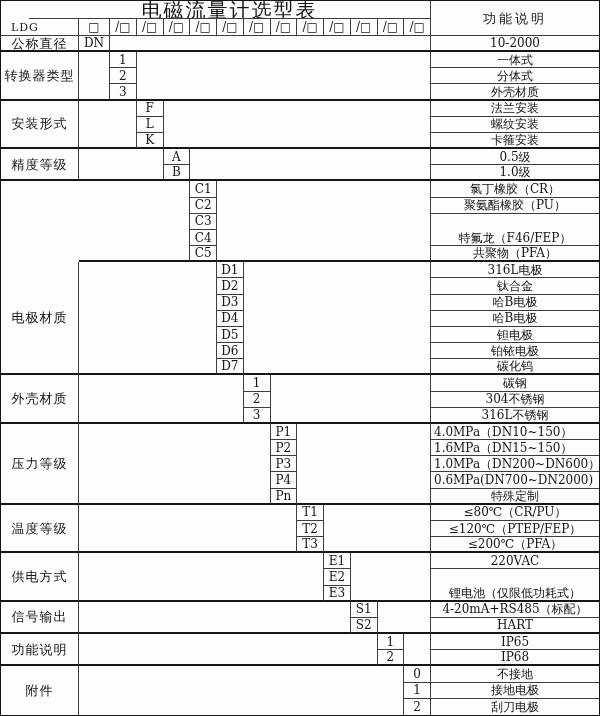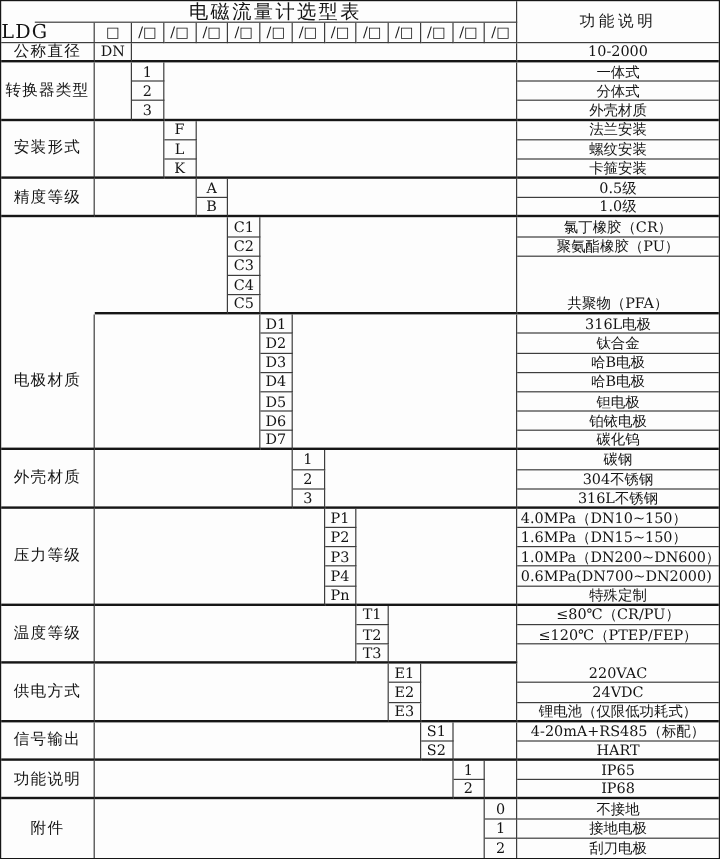--- a/index.html
+++ b/index.html
@@ -19,23 +19,23 @@
     grid-template-columns:78px 31px repeat(12,1fr) 168px;
     grid-template-rows:18px 17px repeat(42,1fr);
     font-family:"DejaVu Serif","Liberation Serif",serif;
     color:var(--ink);
   }
   .cell{display:flex;align-items:center;justify-content:center;
         font-size:12px;line-height:1;overflow:hidden;white-space:nowrap;}
   .br{border-right:1px solid var(--ln);}
   .bb{border-bottom:1px solid var(--ln);}
   .sep{border-bottom:2px solid var(--ln2);}
-  .title{font-size:16px;letter-spacing:2px;margin-left:28px;}
+  .title{font-size:20px;letter-spacing:2px;margin-left:28px;}
   .fhdr{font-size:13px;letter-spacing:3px;}
-  .ldg{justify-content:flex-start;font-size:16px;letter-spacing:1px;}
+  .ldg{justify-content:flex-start;padding-left:10px;font-size:11px;letter-spacing:1px;}
   .sym{font-size:12px;}
   .cat{font-size:13px;letter-spacing:1px;}
   .code{font-size:12px;}
   .func{font-size:12px;}
   .fl{justify-content:flex-start;padding-left:3px;}
 </style>
 </head>
 <body>
 
 <div id="table">
@@ -92,20 +92,21 @@
 
   <div class="cell br sep" style="grid-area:12/2/17/6"></div>
   <div class="cell code br bb" style="grid-area:12/6/13/7">C1</div>
   <div class="cell code br bb" style="grid-area:13/6/14/7">C2</div>
   <div class="cell code br bb" style="grid-area:14/6/15/7">C3</div>
   <div class="cell code br bb" style="grid-area:15/6/16/7">C4</div>
   <div class="cell code br sep" style="grid-area:16/6/17/7">C5</div>
   <div class="cell br sep" style="grid-area:12/7/17/15"></div>
   <div class="cell func bb" style="grid-area:12/15/13/16">氯丁橡胶（CR）</div>
   <div class="cell func bb" style="grid-area:13/15/14/16">聚氨酯橡胶（PU）</div>
+  <div class="cell func bb" style="grid-area:15/15/16/16">特氟龙（F46/FEP）</div>
   <div class="cell func sep" style="grid-area:16/15/17/16">共聚物（PFA）</div>
 
   <div class="cell cat br sep" style="grid-area:17/1/24/2">电极材质</div>
   <div class="cell br sep" style="grid-area:17/2/24/7"></div>
   <div class="cell code br bb" style="grid-area:17/7/18/8">D1</div>
   <div class="cell code br bb" style="grid-area:18/7/19/8">D2</div>
   <div class="cell code br bb" style="grid-area:19/7/20/8">D3</div>
   <div class="cell code br bb" style="grid-area:20/7/21/8">D4</div>
   <div class="cell code br bb" style="grid-area:21/7/22/8">D5</div>
   <div class="cell code br bb" style="grid-area:22/7/23/8">D6</div>
@@ -144,29 +145,29 @@
   <div class="cell func sep" style="grid-area:31/15/32/16">特殊定制</div>
 
   <div class="cell cat br sep" style="grid-area:32/1/35/2">温度等级</div>
   <div class="cell br sep" style="grid-area:32/2/35/10"></div>
   <div class="cell code br bb" style="grid-area:32/10/33/11">T1</div>
   <div class="cell code br bb" style="grid-area:33/10/34/11">T2</div>
   <div class="cell code br sep" style="grid-area:34/10/35/11">T3</div>
   <div class="cell br sep" style="grid-area:32/11/35/15"></div>
   <div class="cell func bb" style="grid-area:32/15/33/16">≤80℃（CR/PU）</div>
   <div class="cell func bb" style="grid-area:33/15/34/16">≤120℃（PTEP/FEP）</div>
+  <div class="cell func sep" style="grid-area:34/15/35/16">≤200℃（PFA）</div>
 
   <div class="cell cat br sep" style="grid-area:35/1/38/2">供电方式</div>
   <div class="cell br sep" style="grid-area:35/2/38/11"></div>
   <div class="cell code br bb" style="grid-area:35/11/36/12">E1</div>
   <div class="cell code br bb" style="grid-area:36/11/37/12">E2</div>
   <div class="cell code br sep" style="grid-area:37/11/38/12">E3</div>
   <div class="cell br sep" style="grid-area:35/12/38/15"></div>
   <div class="cell func bb" style="grid-area:35/15/36/16">220VAC</div>
-  <div class="cell func bb" style="grid-area:36/15/37/16">24VDC</div>
   <div class="cell func sep" style="grid-area:37/15/38/16">锂电池（仅限低功耗式）</div>
 
   <div class="cell cat br sep" style="grid-area:38/1/40/2">信号输出</div>
   <div class="cell br sep" style="grid-area:38/2/40/12"></div>
   <div class="cell code br bb" style="grid-area:38/12/39/13">S1</div>
   <div class="cell code br sep" style="grid-area:39/12/40/13">S2</div>
   <div class="cell br sep" style="grid-area:38/13/40/15"></div>
   <div class="cell func bb" style="grid-area:38/15/39/16">4-20mA+RS485（标配）</div>
   <div class="cell func sep" style="grid-area:39/15/40/16">HART</div>
 

